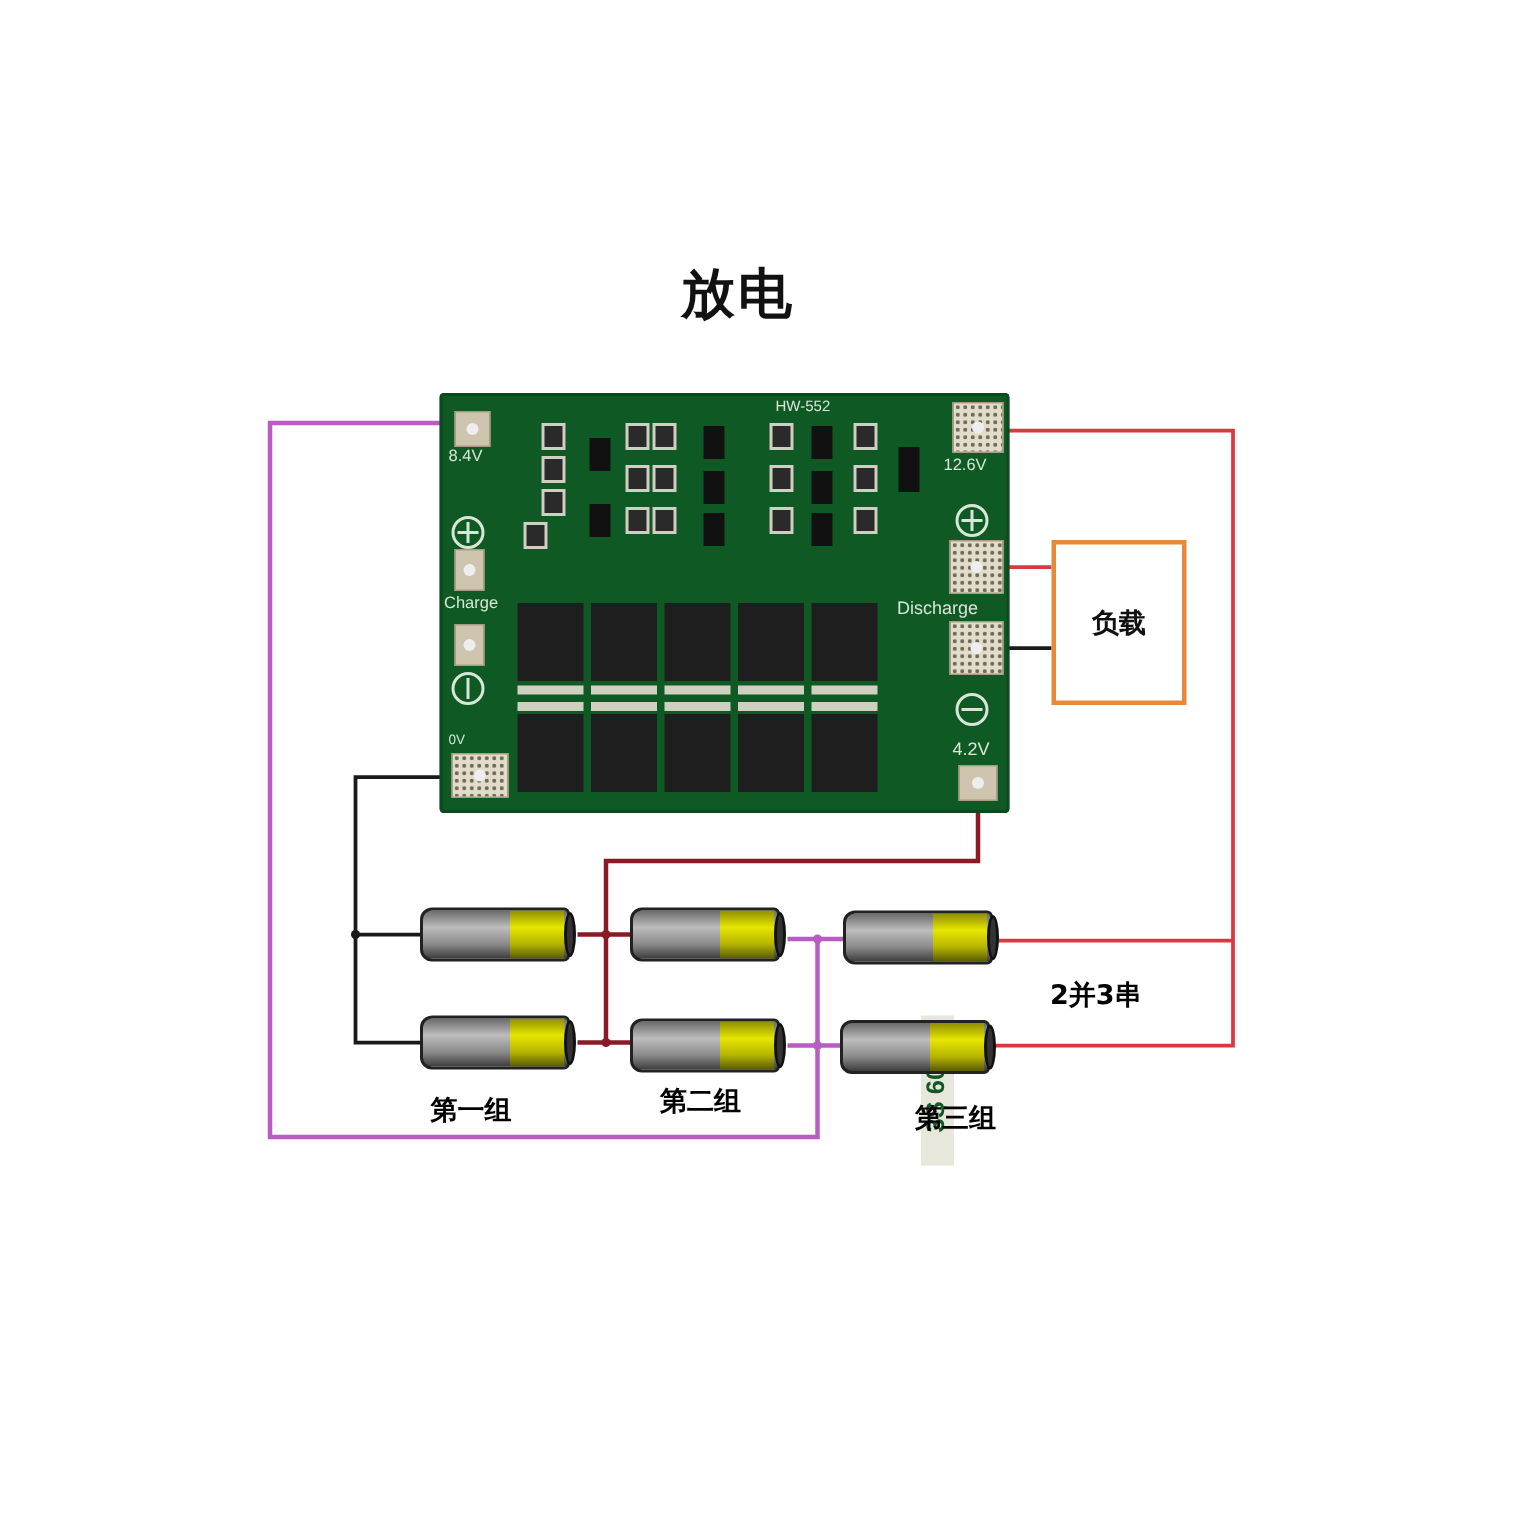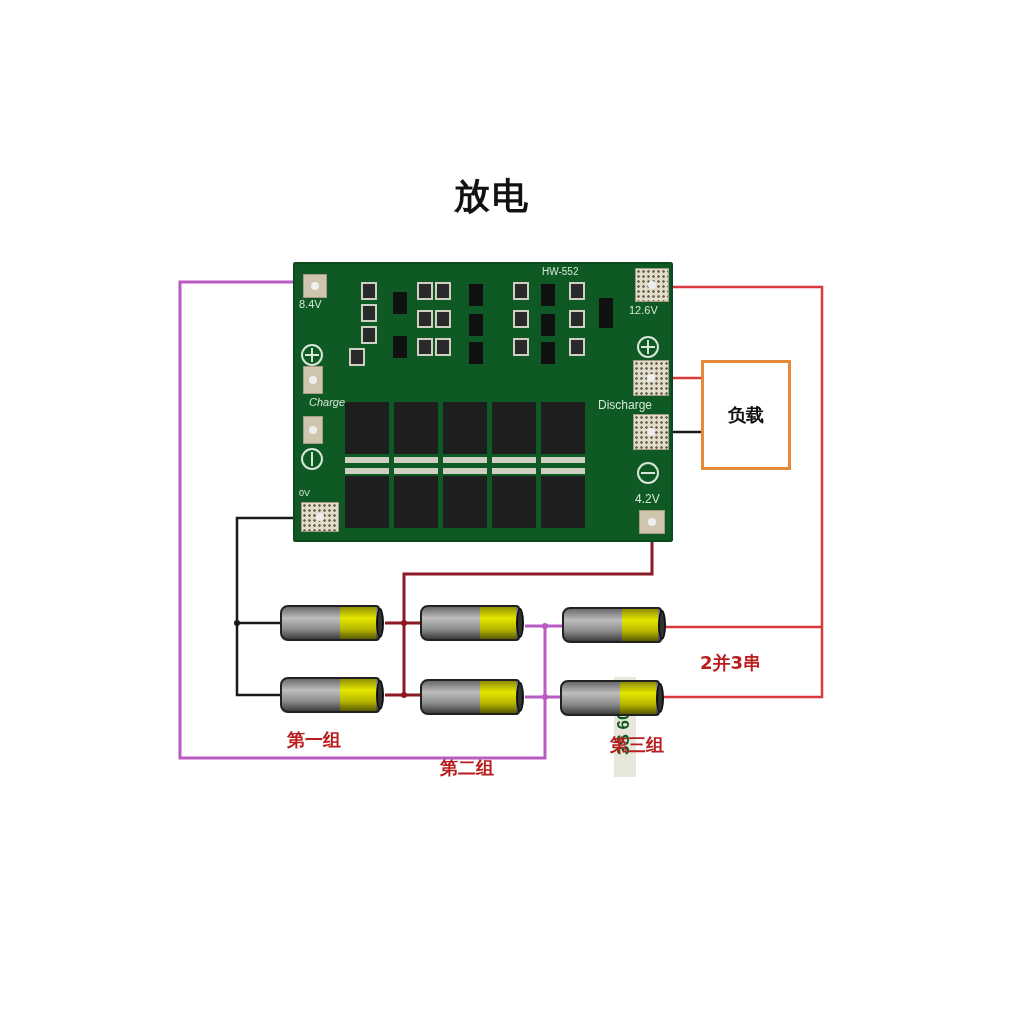--- a/index.html
+++ b/index.html
@@ -30,21 +30,21 @@
             background: #fff; display: flex; align-items: center; justify-content: center; font-weight: bold;
             font-size: 18px; color: #111; }
     .batt { position: absolute; width: 104px; height: 36px; }
     .batt .body { position: absolute; left: 0; top: 0; width: 100px; height: 36px; border-radius: 8px 4px 4px 8px;
                   background: linear-gradient(#6a6a6a, #bdbdbd 35%, #8a8a8a 70%, #3d3d3d);
                   border: 2px solid #222; box-sizing: border-box; overflow: hidden; }
     .batt .yellow { position: absolute; left: 58px; top: 0; width: 36px; height: 100%;
                     background: linear-gradient(#8f8f00, #e6e600 35%, #b5b500 70%, #5a5a00); }
     .batt .cap { position: absolute; right: 0; top: 3px; width: 8px; height: 30px; border-radius: 50%;
                  background: #333; border: 2px solid #111; box-sizing: border-box; }
-    .label { position: absolute; font-weight: bold; font-size: 18px; color: #b91c1c; }
+    .label { position: absolute; font-weight: bold; font-size: 18px; color: #000000; }
   </style>
 </head>
 <body>
 
 <div class="title">放电</div>
 
 <svg class="wires" width="1024" height="1024">
 
   <polyline points="310,282 180,282 180,758 545,758 545,626" fill="none" stroke="#b85cc4" stroke-width="3"></polyline>
   <line x1="525" y1="626" x2="565" y2="626" stroke="#b85cc4" stroke-width="3"></line>
@@ -63,30 +63,30 @@
   <circle cx="404" cy="695" r="3" fill="#8b1a24"></circle>
 
   <polyline points="648,287 822,287 822,697 662,697" fill="none" stroke="#d9383f" stroke-width="2.5"></polyline>
   <line x1="662" y1="627" x2="822" y2="627" stroke="#d9383f" stroke-width="2.5"></line>
 
   <line x1="648" y1="378" x2="702" y2="378" stroke="#d9383f" stroke-width="2.5"></line>
   <line x1="648" y1="432" x2="702" y2="432" stroke="#1a1a1a" stroke-width="2.5"></line>
 </svg>
 
 <div class="pcb">
-  <span class="pcb-label" style="left:224px;top:4px;font-size:10px;margin-left:25px;">HW-552</span>
+  <span class="pcb-label" style="left:224px;top:4px;font-size:10px;">HW-552</span>
   <div class="pad" style="left:10px;top:12px;width:22px;height:22px;">
       <div class="dot"></div>
     </div>
   <span class="pcb-label" style="left:6px;top:36px;">8.4V</span>
   <div class="sym plus" style="left:8px;top:82px;"></div>
   <div class="pad" style="left:10px;top:104px;width:18px;height:26px;">
       <div class="dot"></div>
     </div>
-  <span class="pcb-label" style="left:16px;top:134px;font-style:italic;">Charge</span>
+  <span class="pcb-label" style="left:3px;top:134px;">Charge</span>
   <div class="pad" style="left:10px;top:154px;width:18px;height:26px;">
       <div class="dot"></div>
     </div>
   <div class="sym" style="left:8px;top:186px;transform:rotate(90deg);"></div>
   <span class="pcb-label" style="left:6px;top:226px;font-size:9px;">0V</span>
   <div class="pad grid-pad" style="left:8px;top:240px;width:36px;height:28px;">
       <div class="dot"></div>
     </div>
 
   <div class="pad grid-pad" style="left:342px;top:6px;width:32px;height:32px;">
@@ -192,15 +192,15 @@
     <div class="cap"></div>
   </div>
 <div class="batt" style="left:560px;top:680px;">
     <div class="body">
       <div class="yellow"></div>
     </div>
     <div class="cap"></div>
   </div>
 
 <span class="label" style="left:287px;top:728px;">第一组</span>
-<span class="label" style="left:440px;top:756px;">第二组</span>
+<span class="label" style="left:440px;top:722px;">第二组</span>
 <span class="label" style="left:610px;top:733px;">第三组</span>
 <span class="label" style="left:700px;top:651px;">2并3串</span>
 
 </body></html>

